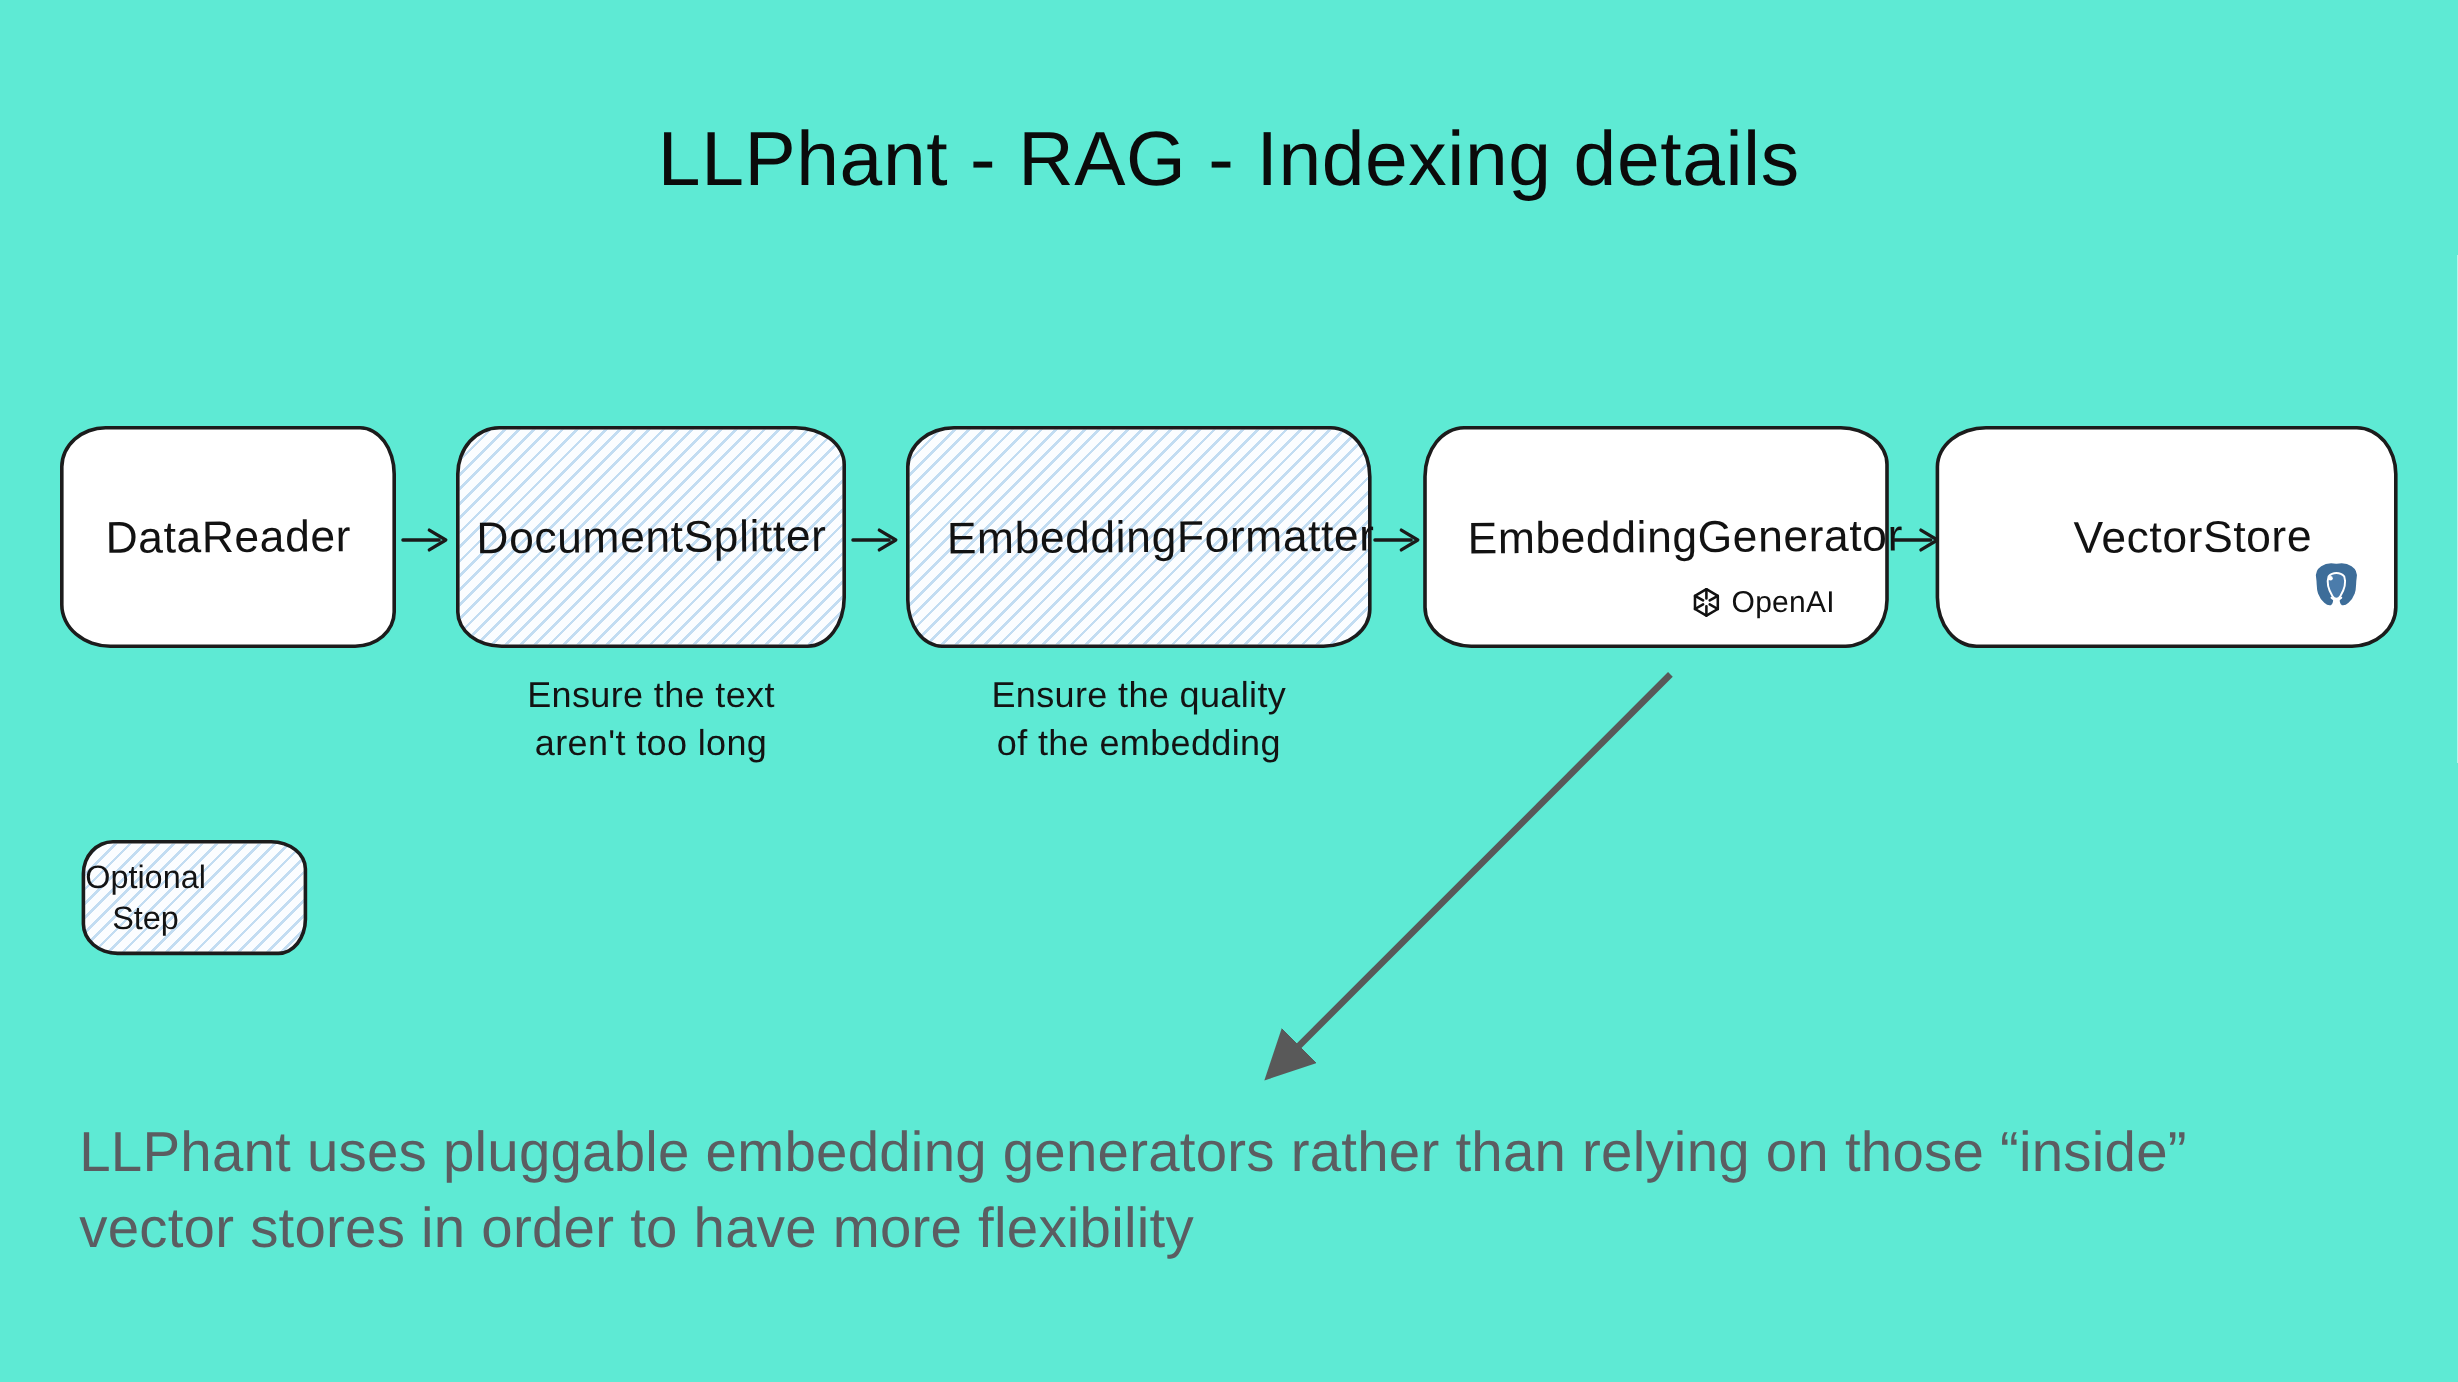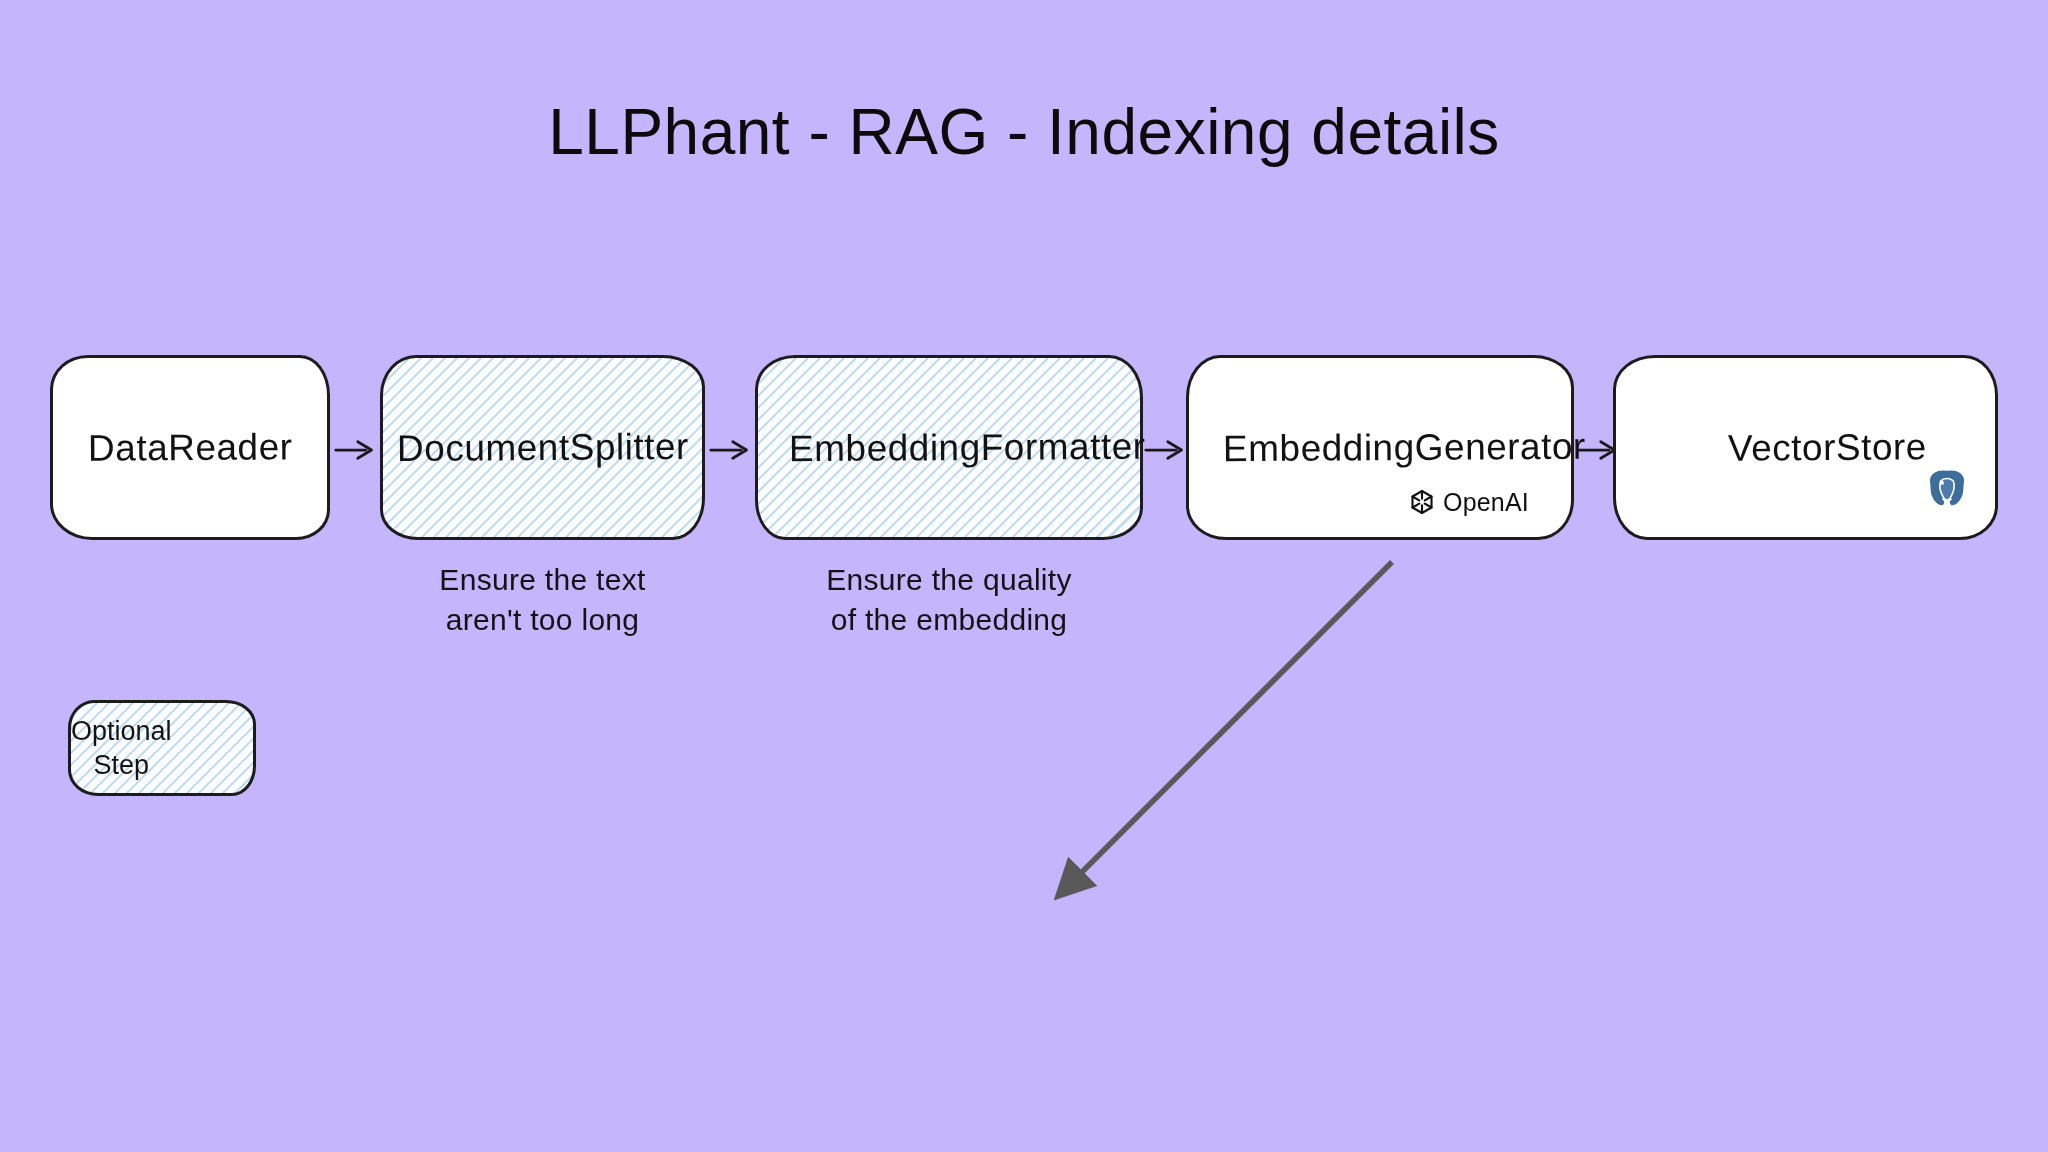--- a/index.html
+++ b/index.html
@@ -1,17 +1,17 @@
 <!DOCTYPE html>
 <html><head>
 <meta charset="utf-8">
 <style>
   html,body { margin:0; padding:0; background:#ffffff; }
   .canvas {
-    position:relative; width:2048px; height:1152px; background:#c4b5fd;
+    position:relative; width:2048px; height:1152px; background:#5eead4;
     font-family:"Liberation Sans", sans-serif; overflow:hidden;
   }
   .title {
     position:absolute; top:95px; left:0; width:100%;
     text-align:center; font-size:64px; font-weight:400; color:#0b0b0b;
     letter-spacing:0.5px;
   }
   
   .node {
     position:absolute; top:355px; height:185px; box-sizing:border-box;
@@ -148,14 +148,18 @@
 
   <svg class="big-arrow" viewBox="0 0 400 380">
     <defs>
       <marker id="ah" viewBox="0 0 10 10" refX="8.5" refY="5" markerWidth="7.5" markerHeight="7.5" orient="auto-start-reverse">
         <path d="M0 0 L10 5 L0 10 z" fill="#595959"></path>
       </marker>
     </defs>
     <line x1="372" y1="14" x2="38" y2="348" stroke="#595959" stroke-width="5.5" marker-end="url(#ah)"></line>
   </svg>
 
+  <div class="callout">
+    <span>LLPhant uses pluggable embedding generators rather than relying on those “inside”</span><br>
+    <span>vector stores in order to have more flexibility</span>
+  </div>
 
 </div>
 
 </body></html>

